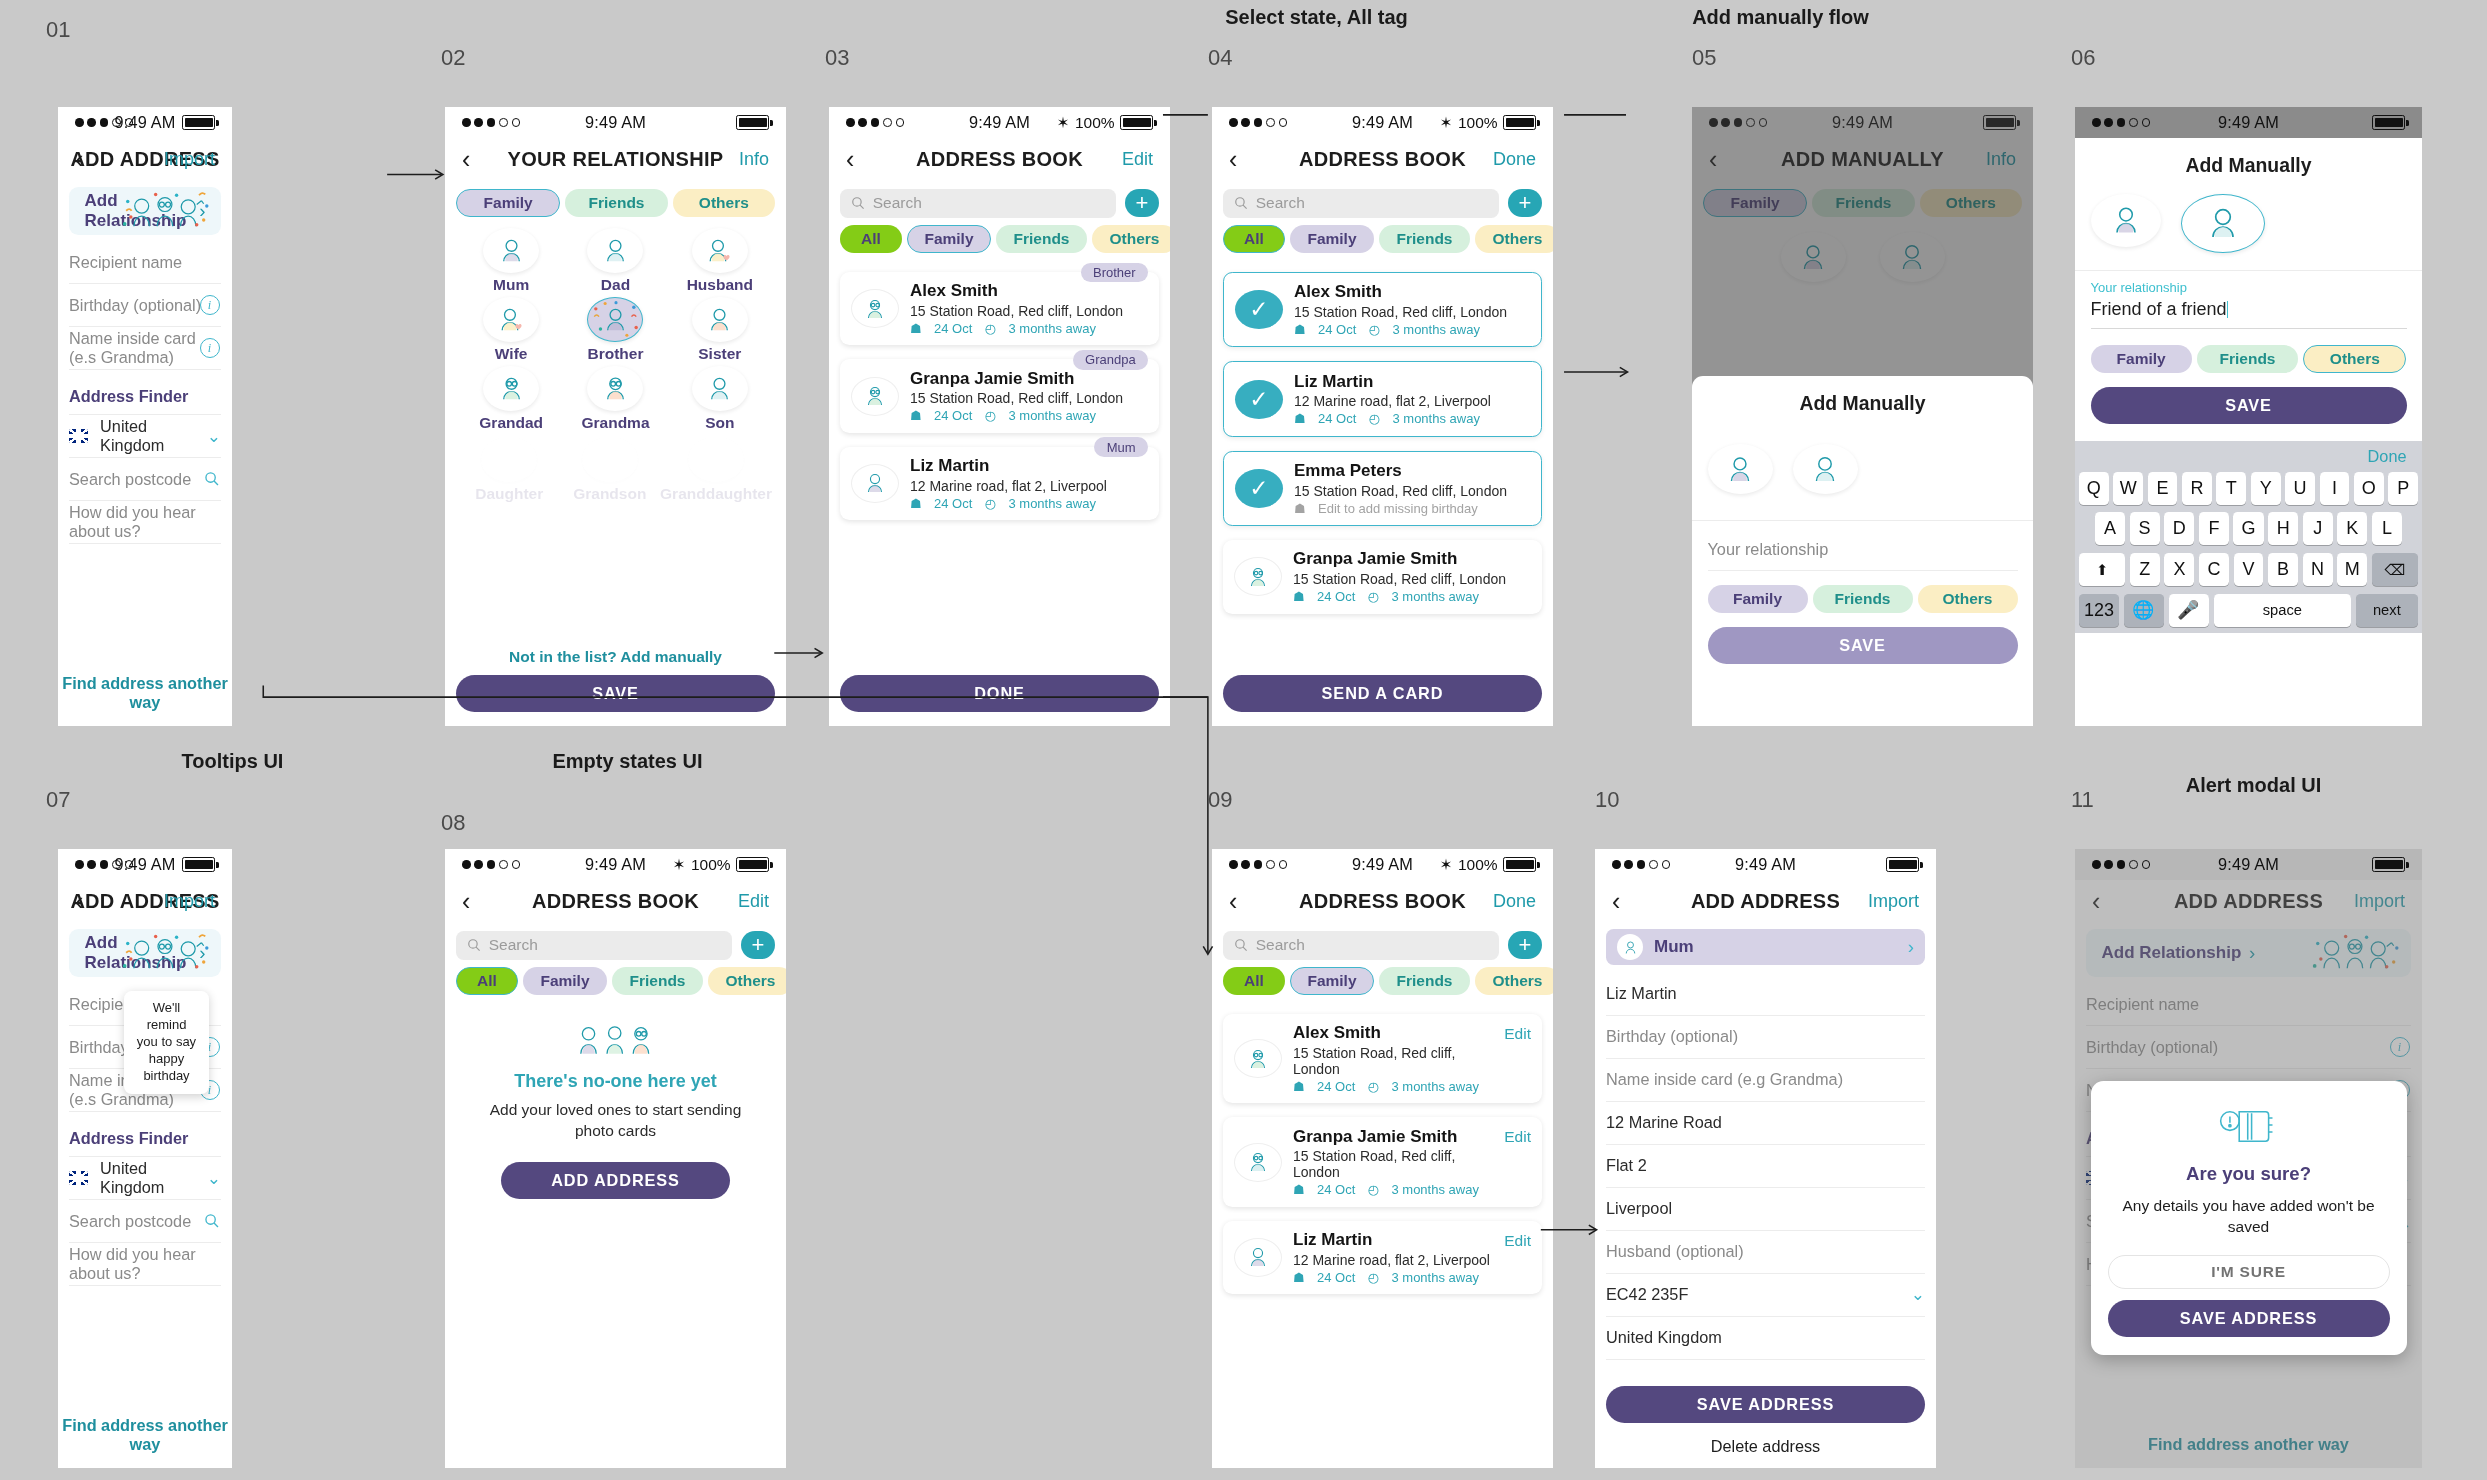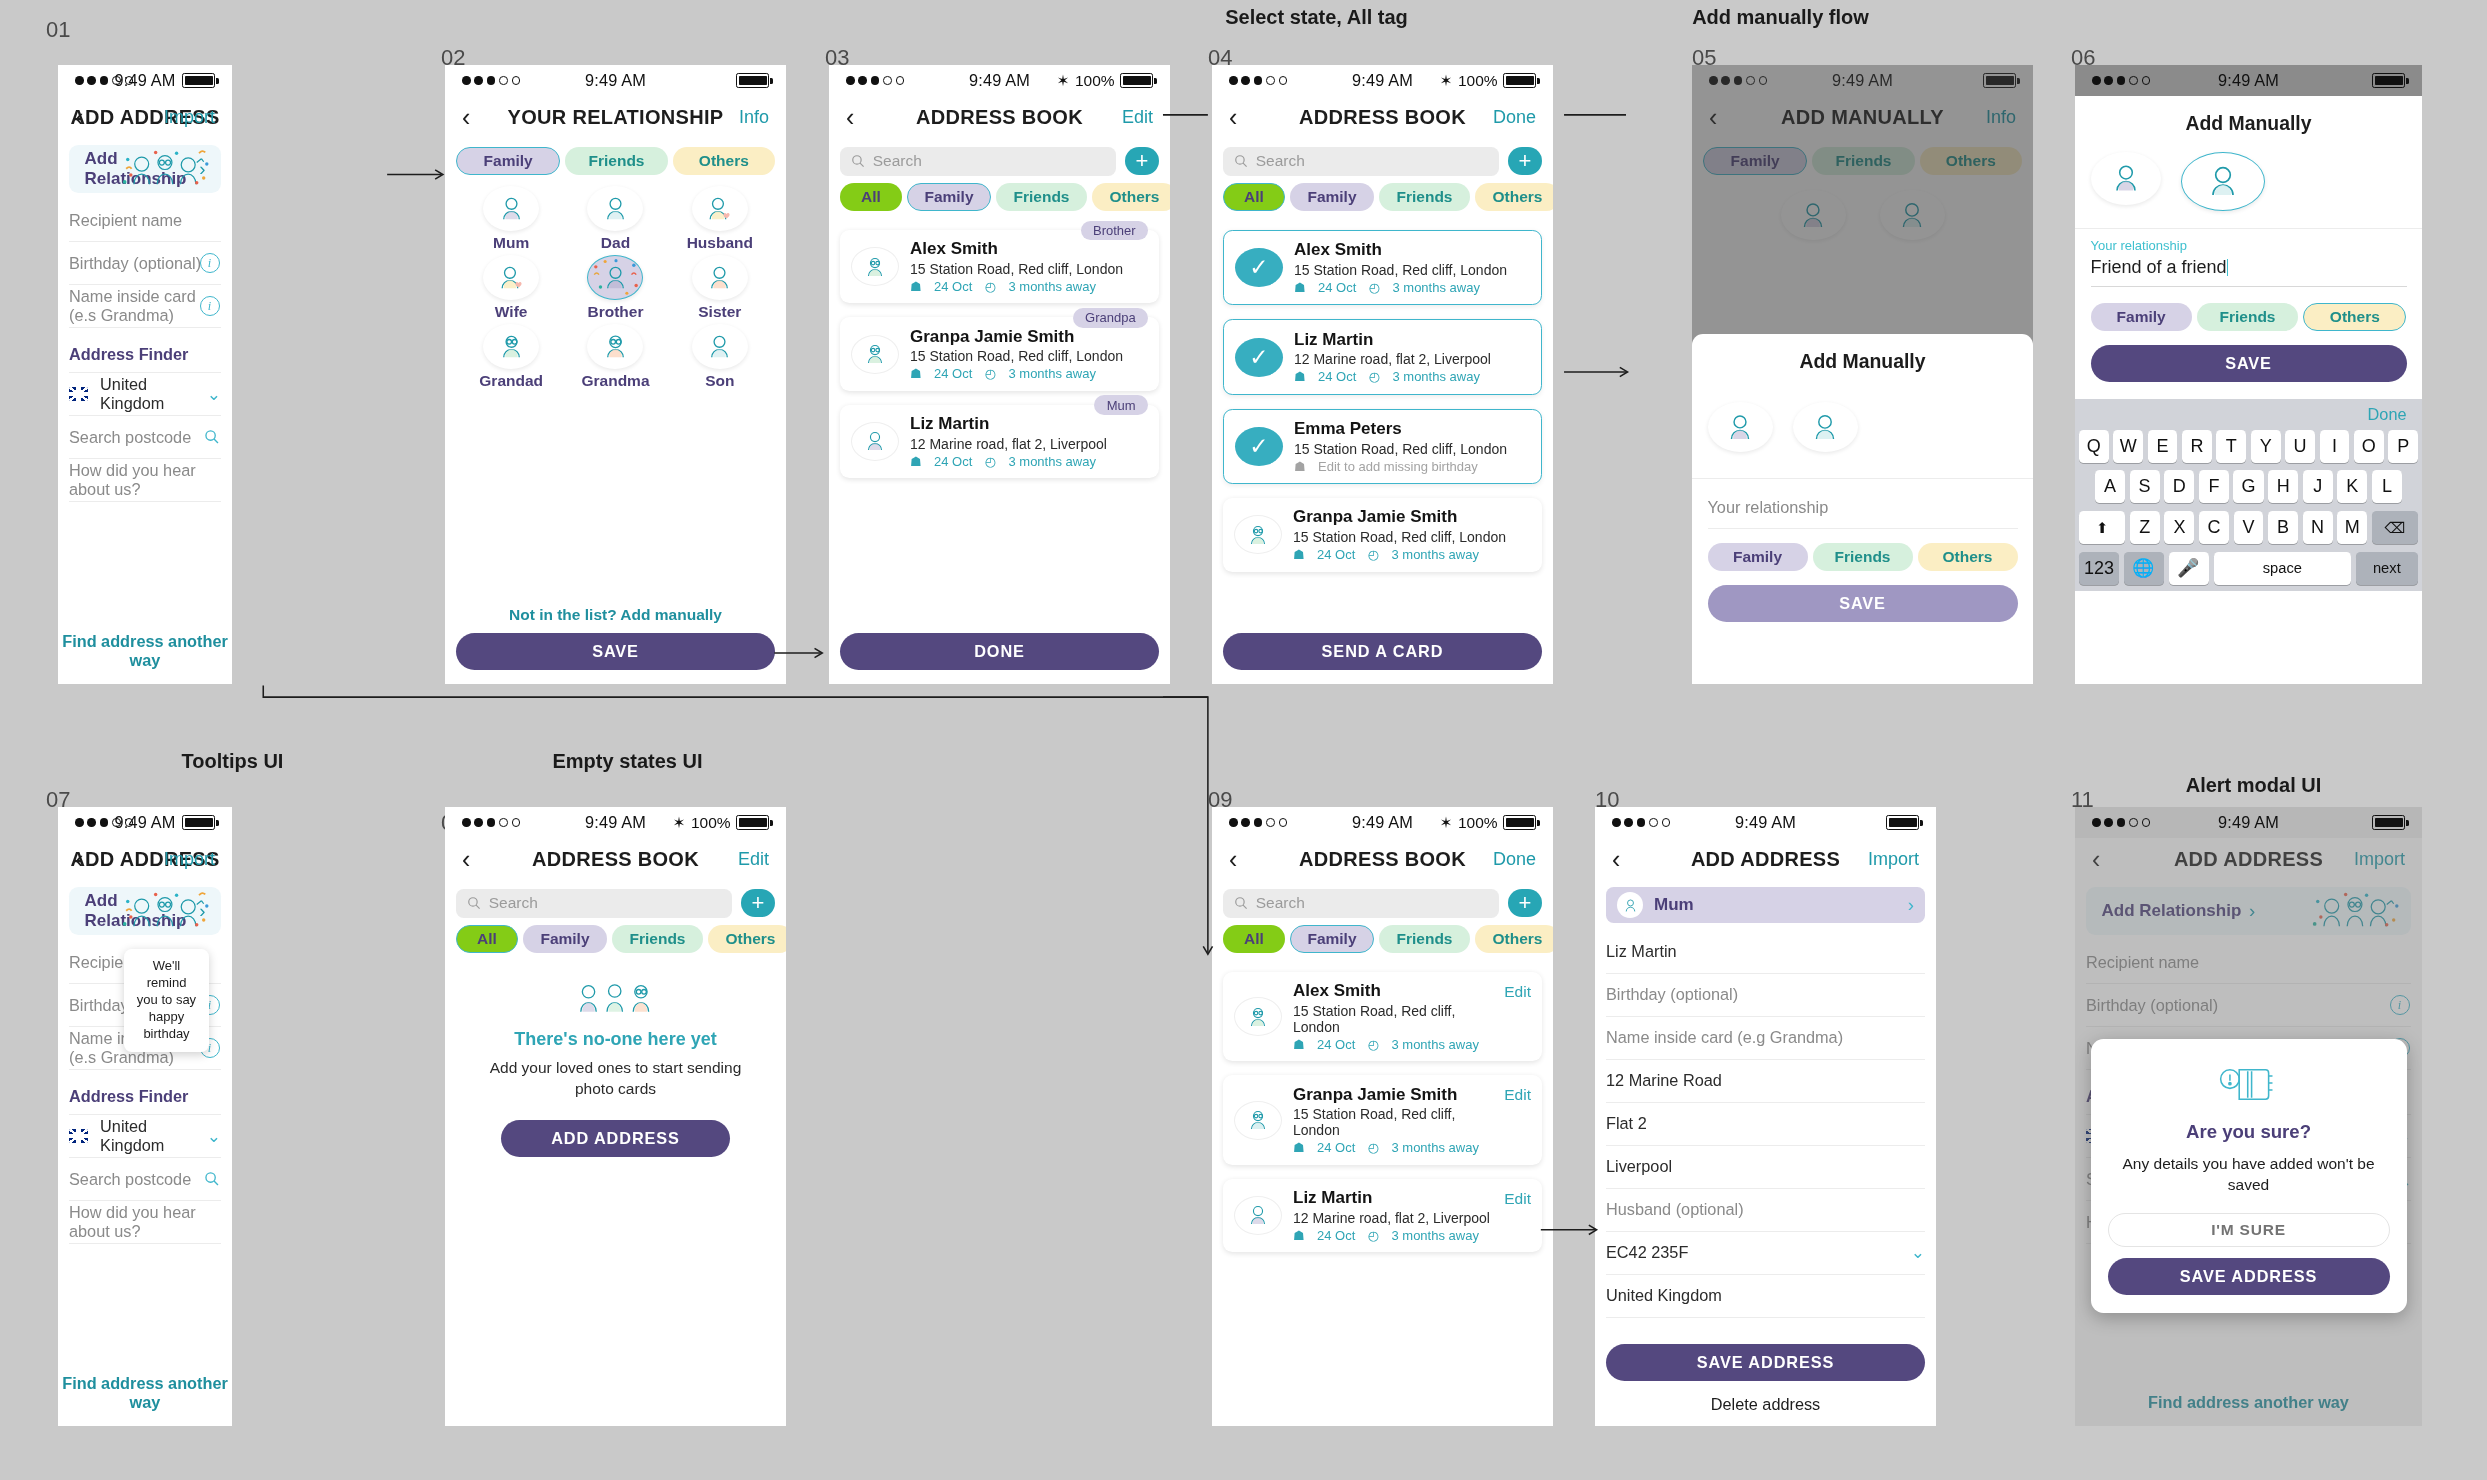--- a/index.html
+++ b/index.html
@@ -11,21 +11,21 @@
     overflow: hidden;
   }
   .flow-label {
     position:absolute; font-size:20px; font-weight:700; color:#1a1a1a;
     white-space:nowrap; text-align:center;
   }
   .screen-num {
     position:absolute; font-size:22px; color:#4a4a4a; font-weight:400;
   }
   .phone {
-    position:absolute; background:#ffffff; overflow:hidden;
+    position:absolute; background:#ffffff; overflow:hidden;margin-top:42px;
   }
   
   .statusbar { height:31px; display:flex; align-items:center; padding:0 17px; font-size:15.5px; color:#111; position:relative; }
   .sb-dots { display:flex; gap:3.9px; align-items:center; }
   .dot { width:8.5px; height:8.5px; border-radius:50%; background:#111; }
   .dot.hollow { background:transparent; border:1.5px solid #111; width:8.5px; height:8.5px; }
   .sb-time { position:absolute; left:0; right:0; text-align:center; font-size:16.3px; font-weight:400; letter-spacing:0.2px; }
   .sb-right { margin-left:auto; display:flex; align-items:center; gap:5.4px; z-index:2; font-size:15.5px; }
   .batt { width:33px; height:14.7px; border:1.5px solid #111; border-radius:2.3px; position:relative; }
   .batt::after { content:''; position:absolute; right:-4.6px; top:3.9px; width:3.1px; height:6.2px; background:#111; border-radius:0 1.5px 1.5px 0;}
@@ -396,20 +396,34 @@
             <g fill="none" stroke="#1f9aaa" stroke-width="1.7">
               <circle cx="20" cy="14" r="7"></circle>
               <path d="M10 34c0-6 4.5-10 10-10s10 4 10 10"></path>
             </g>
             <path d="M12 30c2-4 5-6 8-6s6 2 8 6v4H12z" fill="#d7eef0" opacity=".8"></path>
           </svg>
         </div>
         <span>Son</span>
       </div>
   </div>
+  <div class="relgrid faint" style="padding-top:4.6px;">
+    <div class="relcell">
+        <div class="avatar-ell"></div>
+        <span>Daughter</span>
+      </div>
+    <div class="relcell">
+        <div class="avatar-ell"></div>
+        <span>Grandson</span>
+      </div>
+    <div class="relcell">
+        <div class="avatar-ell"></div>
+        <span>Granddaughter</span>
+      </div>
+  </div>
   <div style="position:absolute;left:0;right:0;bottom:60px;text-align:center;font-size:15.5px;font-weight:700;color:#1f8f9e;cursor:pointer;">Not in the list? Add manually</div>
   <div class="pillbtn" style="position:absolute;left:11px;right:11px;bottom:14px;">SAVE</div>
 </div>
 
 <div class="screen-num" style="left:825px;top:45px;">03</div>
 <div class="phone" id="s03" style="left:829px;top:65px;width:341px;height:619px;">
   <div class="statusbar">
     <div class="sb-dots">
         <i class="dot"></i>
         <i class="dot"></i>

